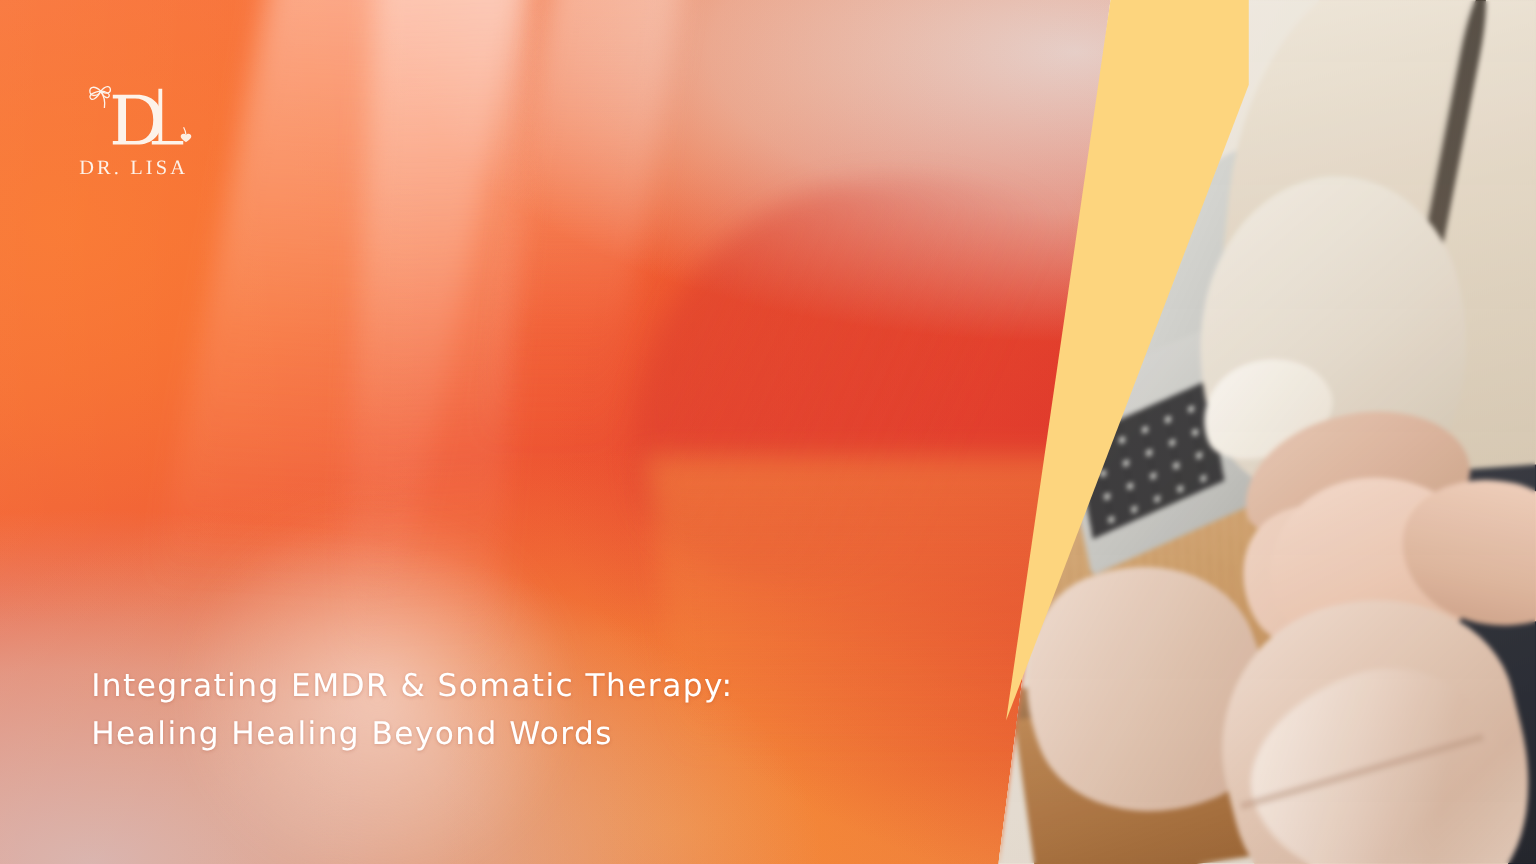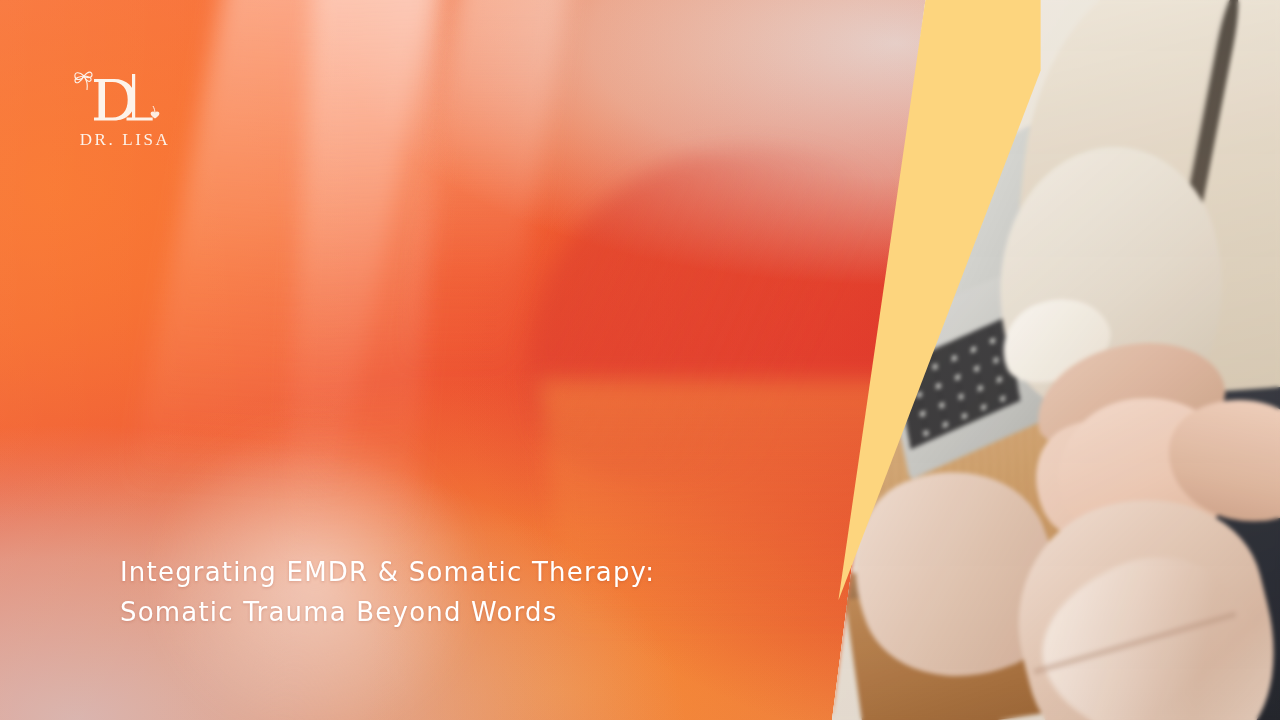--- a/index.html
+++ b/index.html
@@ -299,21 +299,20 @@
     position: relative;
     width: 118px;
     height: 66px;
   }
   .logo-mark svg { display: block; }
   .logo-name {
     position: absolute;
     left: 0;
     top: 68px;
     width: 118px;
-    text-align: center;
     font-family: "Liberation Serif", serif;
     font-size: 17px;
     letter-spacing: 2.6px;
     color: #fdf3ea;
     white-space: nowrap;
   }
 
   .headline {
     position: absolute;
     left: 74px;
@@ -334,21 +333,21 @@
     top: 552px;
     width: 760px;
     font-family: "DejaVu Sans", sans-serif;
     font-size: 26px;
     line-height: 40px;
     font-weight: 400;
     letter-spacing: 1.2px;
     color: #ffffff;
     text-shadow: 0 1px 3px rgba(150,50,30,0.25);
   }
-  .subheadline .sub-line { display: block; white-space: nowrap; margin-left: 44px; }
+  .subheadline .sub-line { display: block; white-space: nowrap; }
 </style>
 </head>
 <body>
 
 <div class="banner">
 
   <div class="bg-layer bg-base"></div>
   <div class="bg-layer bg-blob-a"></div>
   <div class="bg-layer bg-blob-b"></div>
   <div class="bg-layer bg-blob-c"></div>
@@ -419,17 +418,17 @@
           <path d="M89 50.5 c-1.4-1.9-4.4-1.2-4.4 1.1 c0 2 2.6 3.6 4.4 5 c1.8-1.4 4.4-3 4.4-5 c0-2.3-3-3-4.4-1.1 Z" fill="#fdf3ea" opacity="0.95"></path>
           <path d="M87 44 c1.3 2.4 1.8 4.4 2 6.4" stroke="#fdf3ea" stroke-width="1" fill="none"></path>
         </svg>
       </div>
       <div class="logo-name">DR. LISA</div>
     </div>
 
 
     <div class="subheadline">
       <span class="sub-line">Integrating EMDR &amp; Somatic Therapy:</span>
-      <span class="sub-line">Somatic Trauma Beyond Words</span>
+      <span class="sub-line">Healing Healing Beyond Words</span>
     </div>
 
   </div>
 </div>
 
 </body></html>

